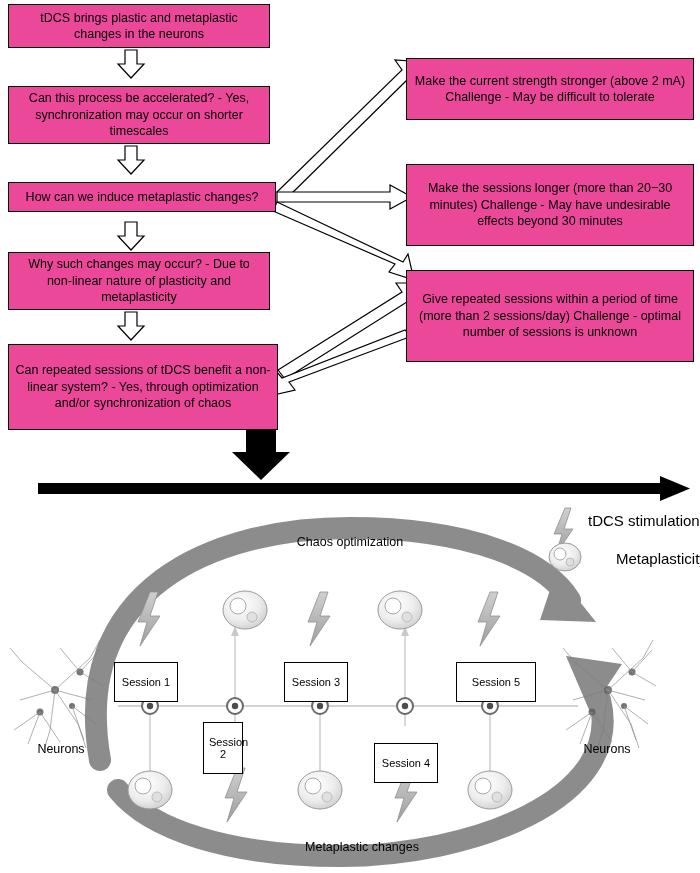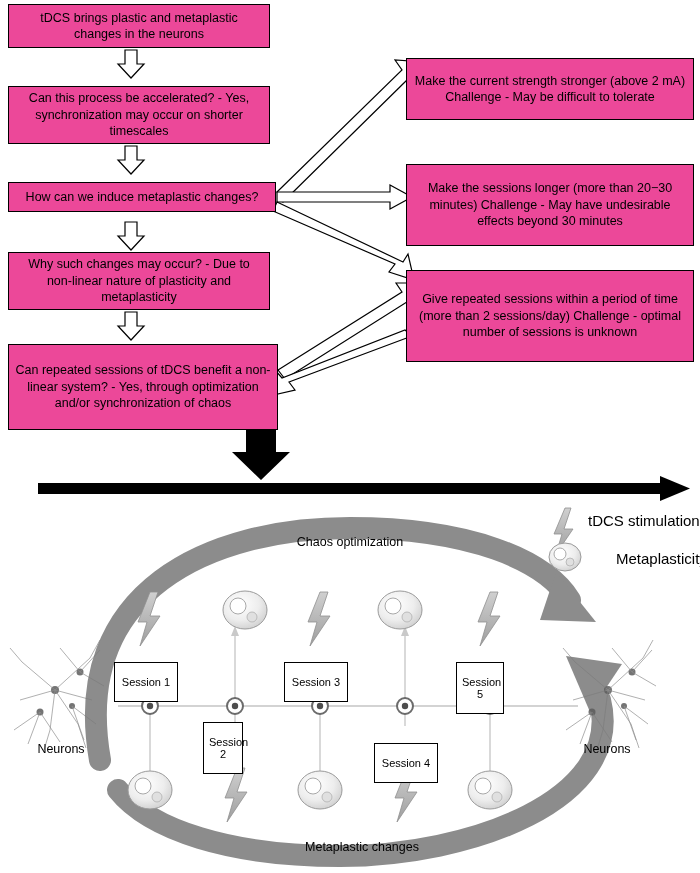--- a/index.html
+++ b/index.html
@@ -288,21 +288,21 @@
   </div>
   <div class="session-box" style="left:203px; top:722px; width:40px;">
     <span>Session 2</span>
   </div>
   <div class="session-box" style="left:284px; top:662px; width:64px;">
     <span>Session 3</span>
   </div>
   <div class="session-box" style="left:374px; top:722px; width:64px;margin-top:21px;">
     <span>Session 4</span>
   </div>
-  <div class="session-box" style="left:456px; top:662px; width:48px;">
+  <div class="session-box" style="left:456px; top:662px; width:80px;">
     <span>Session 5</span>
   </div>
 
   <div class="legend-label" style="left:588px; top:512px;">
     <span>tDCS stimulation</span>
   </div>
   <div class="legend-label" style="left:616px; top:550px;">
     <span>Metaplasticity</span>
   </div>
 

